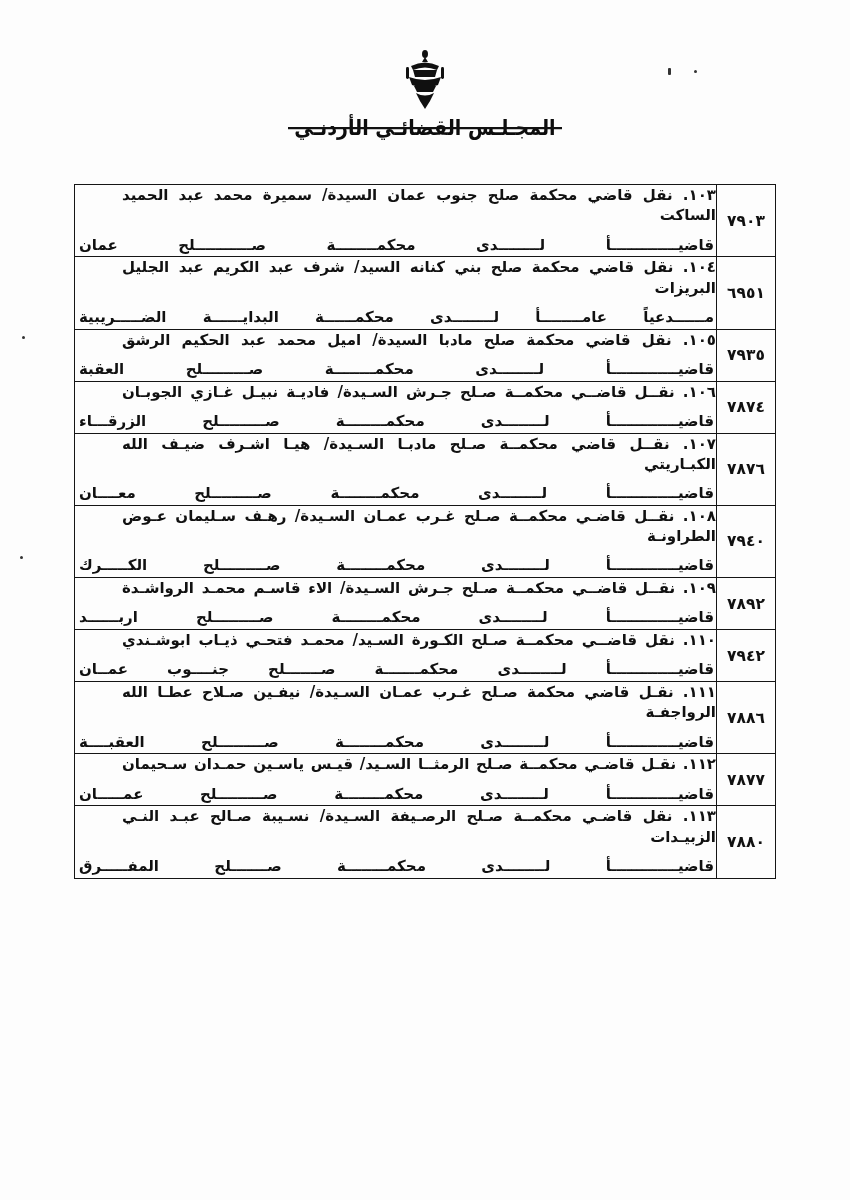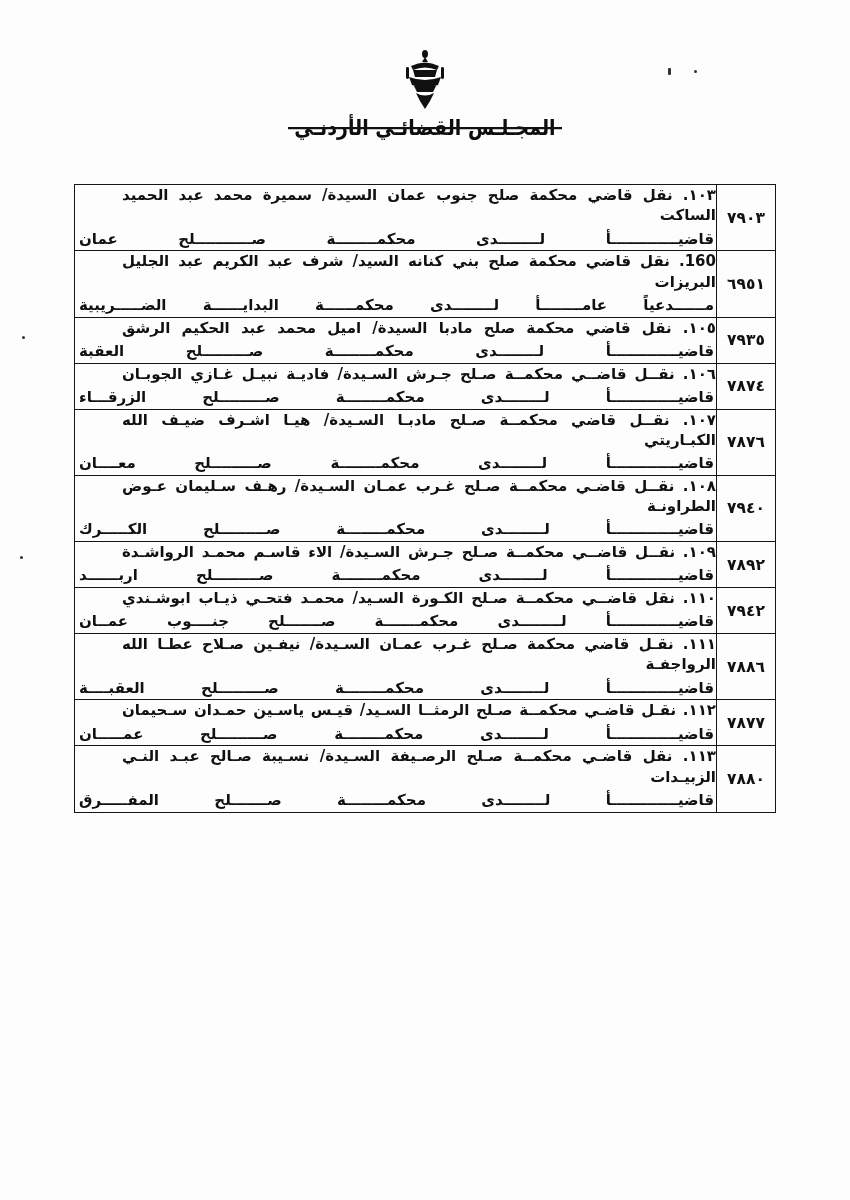--- a/index.html
+++ b/index.html
@@ -96,21 +96,21 @@
     word-spacing: 1px;
     white-space: normal;
     margin-left: 47px;
   }
   .line2 {
     font-size: 15px;
     font-weight: bold;
     line-height: 1.45;
     text-align: justify;
     text-align-last: justify;
-    margin-top: 3px;
+    margin-top: 9px;
     padding-left: 4px;
     padding-right: 2px;
   }
   .seq {
     font-weight: bold;
   }
 </style>
 </head>
 <body>
 
@@ -150,21 +150,21 @@
         <tr>
           <td class="num">٧٩٠٣</td>
           <td class="body">
             <div class="line1"><span class="seq">١٠٣.</span> <span>نقل قاضي محكمة صلح جنوب عمان السيدة/ سميرة محمد عبد الحميد الساكت</span></div>
             <div class="line2">قاضيـــــــــــــأ لــــــــدى محكمــــــــة صـــــــــــلح عمان</div>
           </td>
         </tr>
         <tr>
           <td class="num">٦٩٥١</td>
           <td class="body">
-            <div class="line1"><span class="seq">160.</span> <span>نقل قاضي محكمة صلح بني كنانه السيد/ شرف عبد الكريم عبد الجليل البريزات</span></div>
+            <div class="line1"><span class="seq">١٠٤.</span> <span>نقل قاضي محكمة صلح بني كنانه السيد/ شرف عبد الكريم عبد الجليل البريزات</span></div>
             <div class="line2">مــــــدعياً عامــــــــأ لــــــــدى محكمــــــة البدايــــــة الضـــــريبية</div>
           </td>
         </tr>
         <tr>
           <td class="num">٧٩٣٥</td>
           <td class="body">
             <div class="line1"><span class="seq">١٠٥.</span> <span>نقل قاضي محكمة صلح مادبا السيدة/ اميل محمد عبد الحكيم الرشق</span></div>
             <div class="line2">قاضيـــــــــــــأ لــــــــدى محكمــــــــة صـــــــــلح العقبة</div>
           </td>
         </tr>

